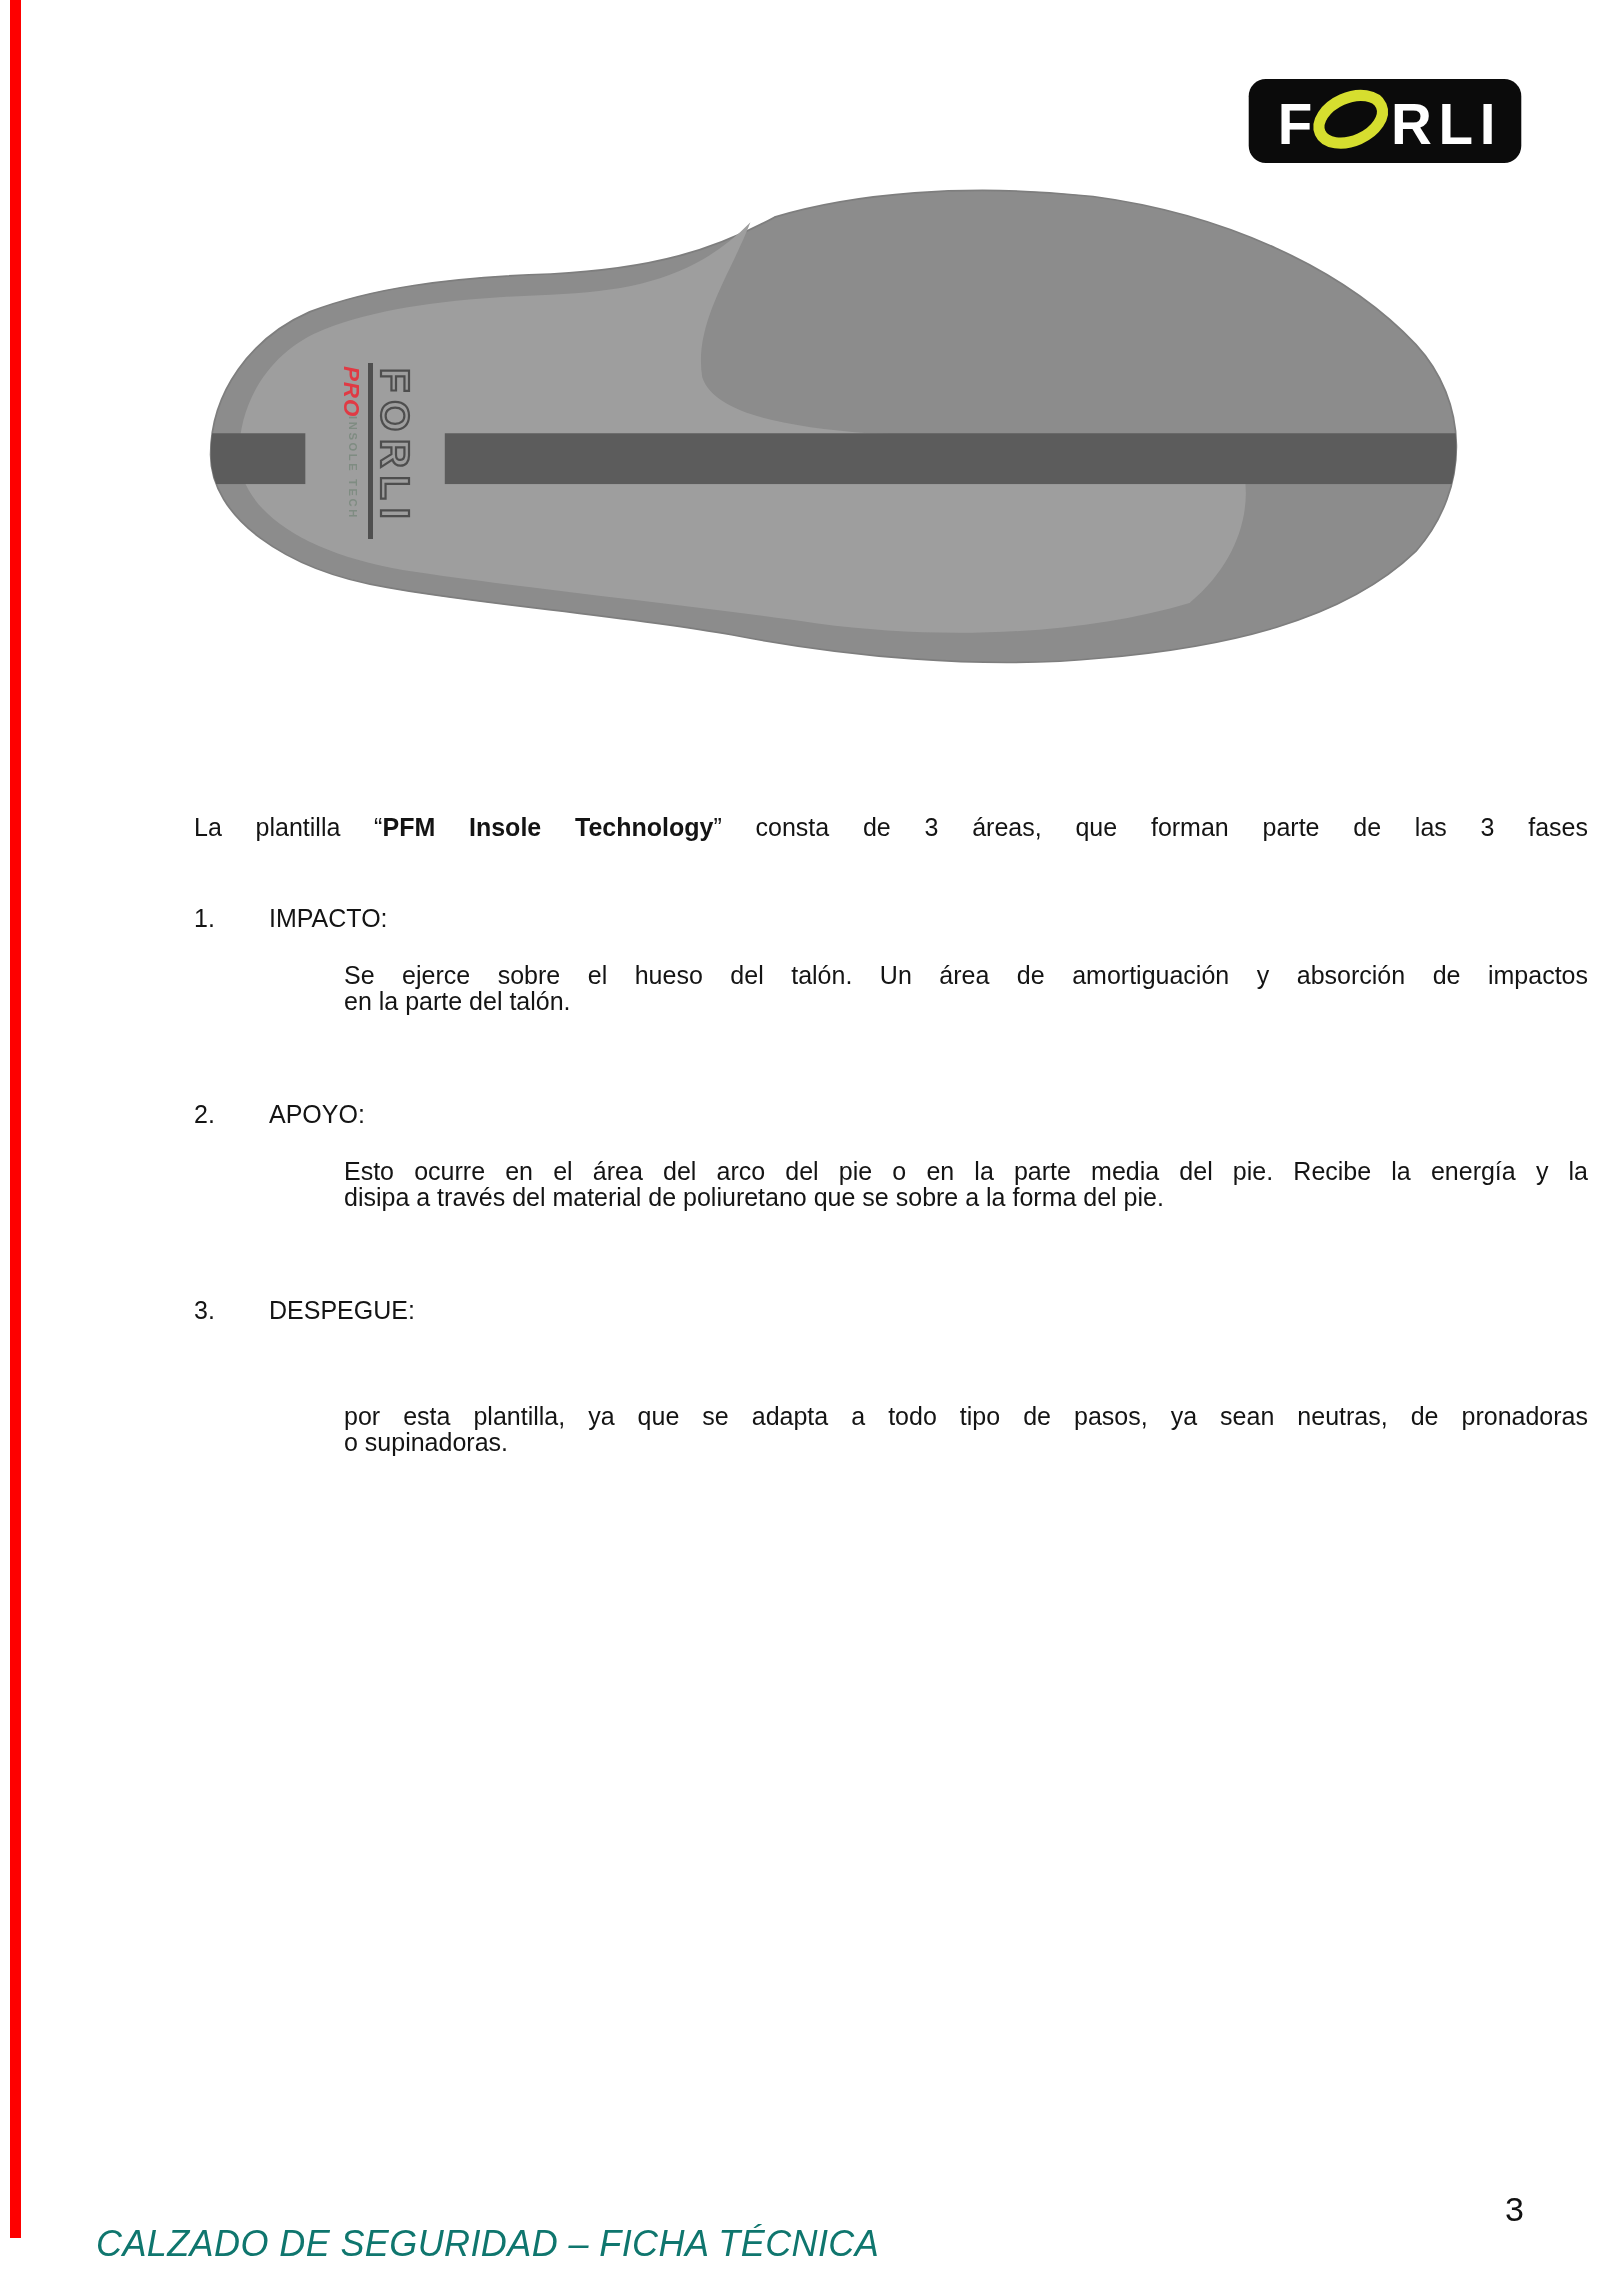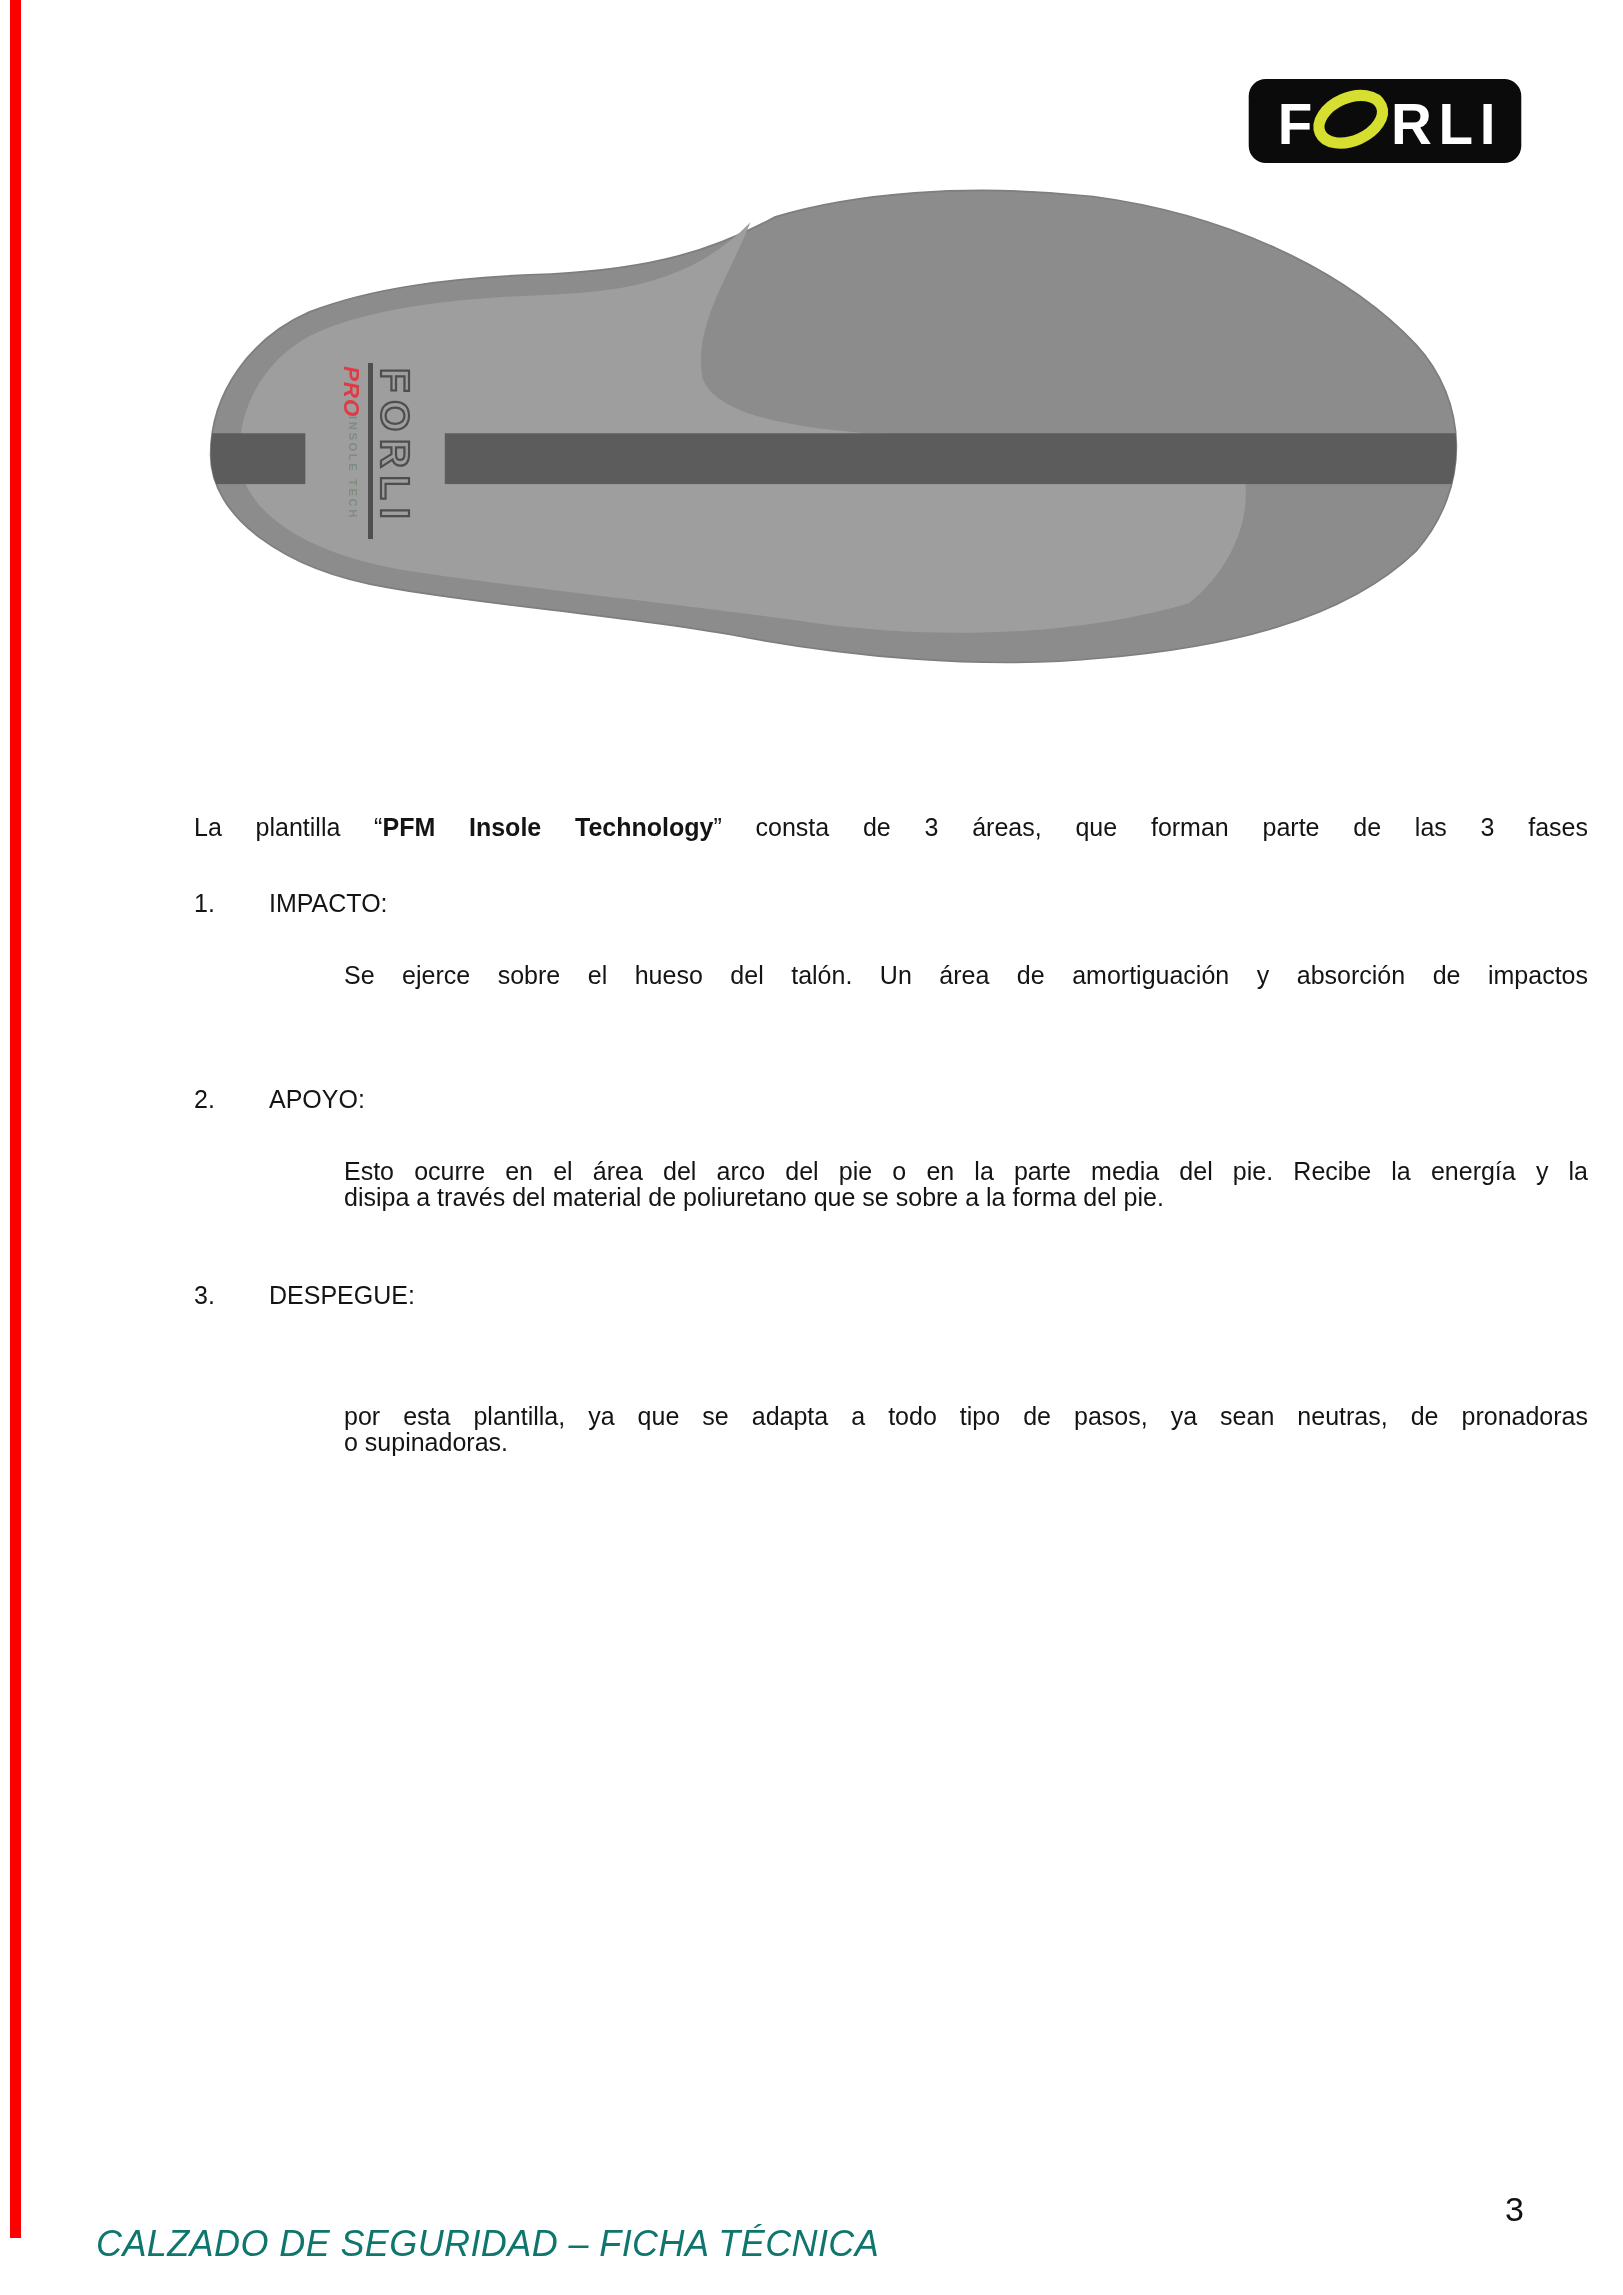--- a/index.html
+++ b/index.html
@@ -26,21 +26,21 @@
   }
   .brand-sub{
     position:absolute;left:256px;top:248px;transform:rotate(90deg);transform-origin:top left;
     font-size:11.2px;letter-spacing:2.6px;color:#7f8c82;white-space:nowrap;font-weight:bold;
   }
   
   .line{position:absolute;font-size:25px;line-height:33px;white-space:normal;}
   .intro-line{left:194px;width:1394px;}
   .item-line{left:344px;width:1244px;}
   .just{text-align:justify;text-align-last:justify;margin-top:23px;}
-  .item-head{left:194px;width:1394px;}
+  .item-head{left:194px;width:1394px;margin-top:15px;}
   .item-num{display:inline-block;width:75px;}
   b{font-weight:bold;}
   
   .footer-left{
     position:absolute;left:96px;top:2223px;font-size:36px;font-style:italic;
     color:#0f766e;letter-spacing:0.4px;white-space:nowrap;
   }
   .page-number{position:absolute;left:1505px;top:2190px;font-size:34px;color:#111;}
 </style>
 </head>
@@ -116,20 +116,21 @@
   </div>
 
   <div class="line intro-line just" style="top:788px">
     <span>La plantilla “</span><b>PFM Insole Technology</b><span>” consta de 3 áreas, que forman parte de las 3 fases</span>
   </div>
 
   <div class="line item-head" style="top:887px">
     <span class="item-num">1.</span><span>IMPACTO:</span>
   </div>
   <div class="line item-line just" style="top:936px">Se ejerce sobre el hueso del talón. Un área de amortiguación y absorción de impactos</div>
+  <div class="line item-line" style="top:985px">en la parte del talón.</div>
 
   <div class="line item-head" style="top:1083px">
     <span class="item-num">2.</span><span>APOYO:</span>
   </div>
   <div class="line item-line just" style="top:1132px">Esto ocurre en el área del arco del pie o en la parte media del pie. Recibe la energía y la</div>
   <div class="line item-line" style="top:1181px">disipa a través del material de poliuretano que se sobre a la forma del pie.</div>
 
   <div class="line item-head" style="top:1279px">
     <span class="item-num">3.</span><span>DESPEGUE:</span>
   </div>

